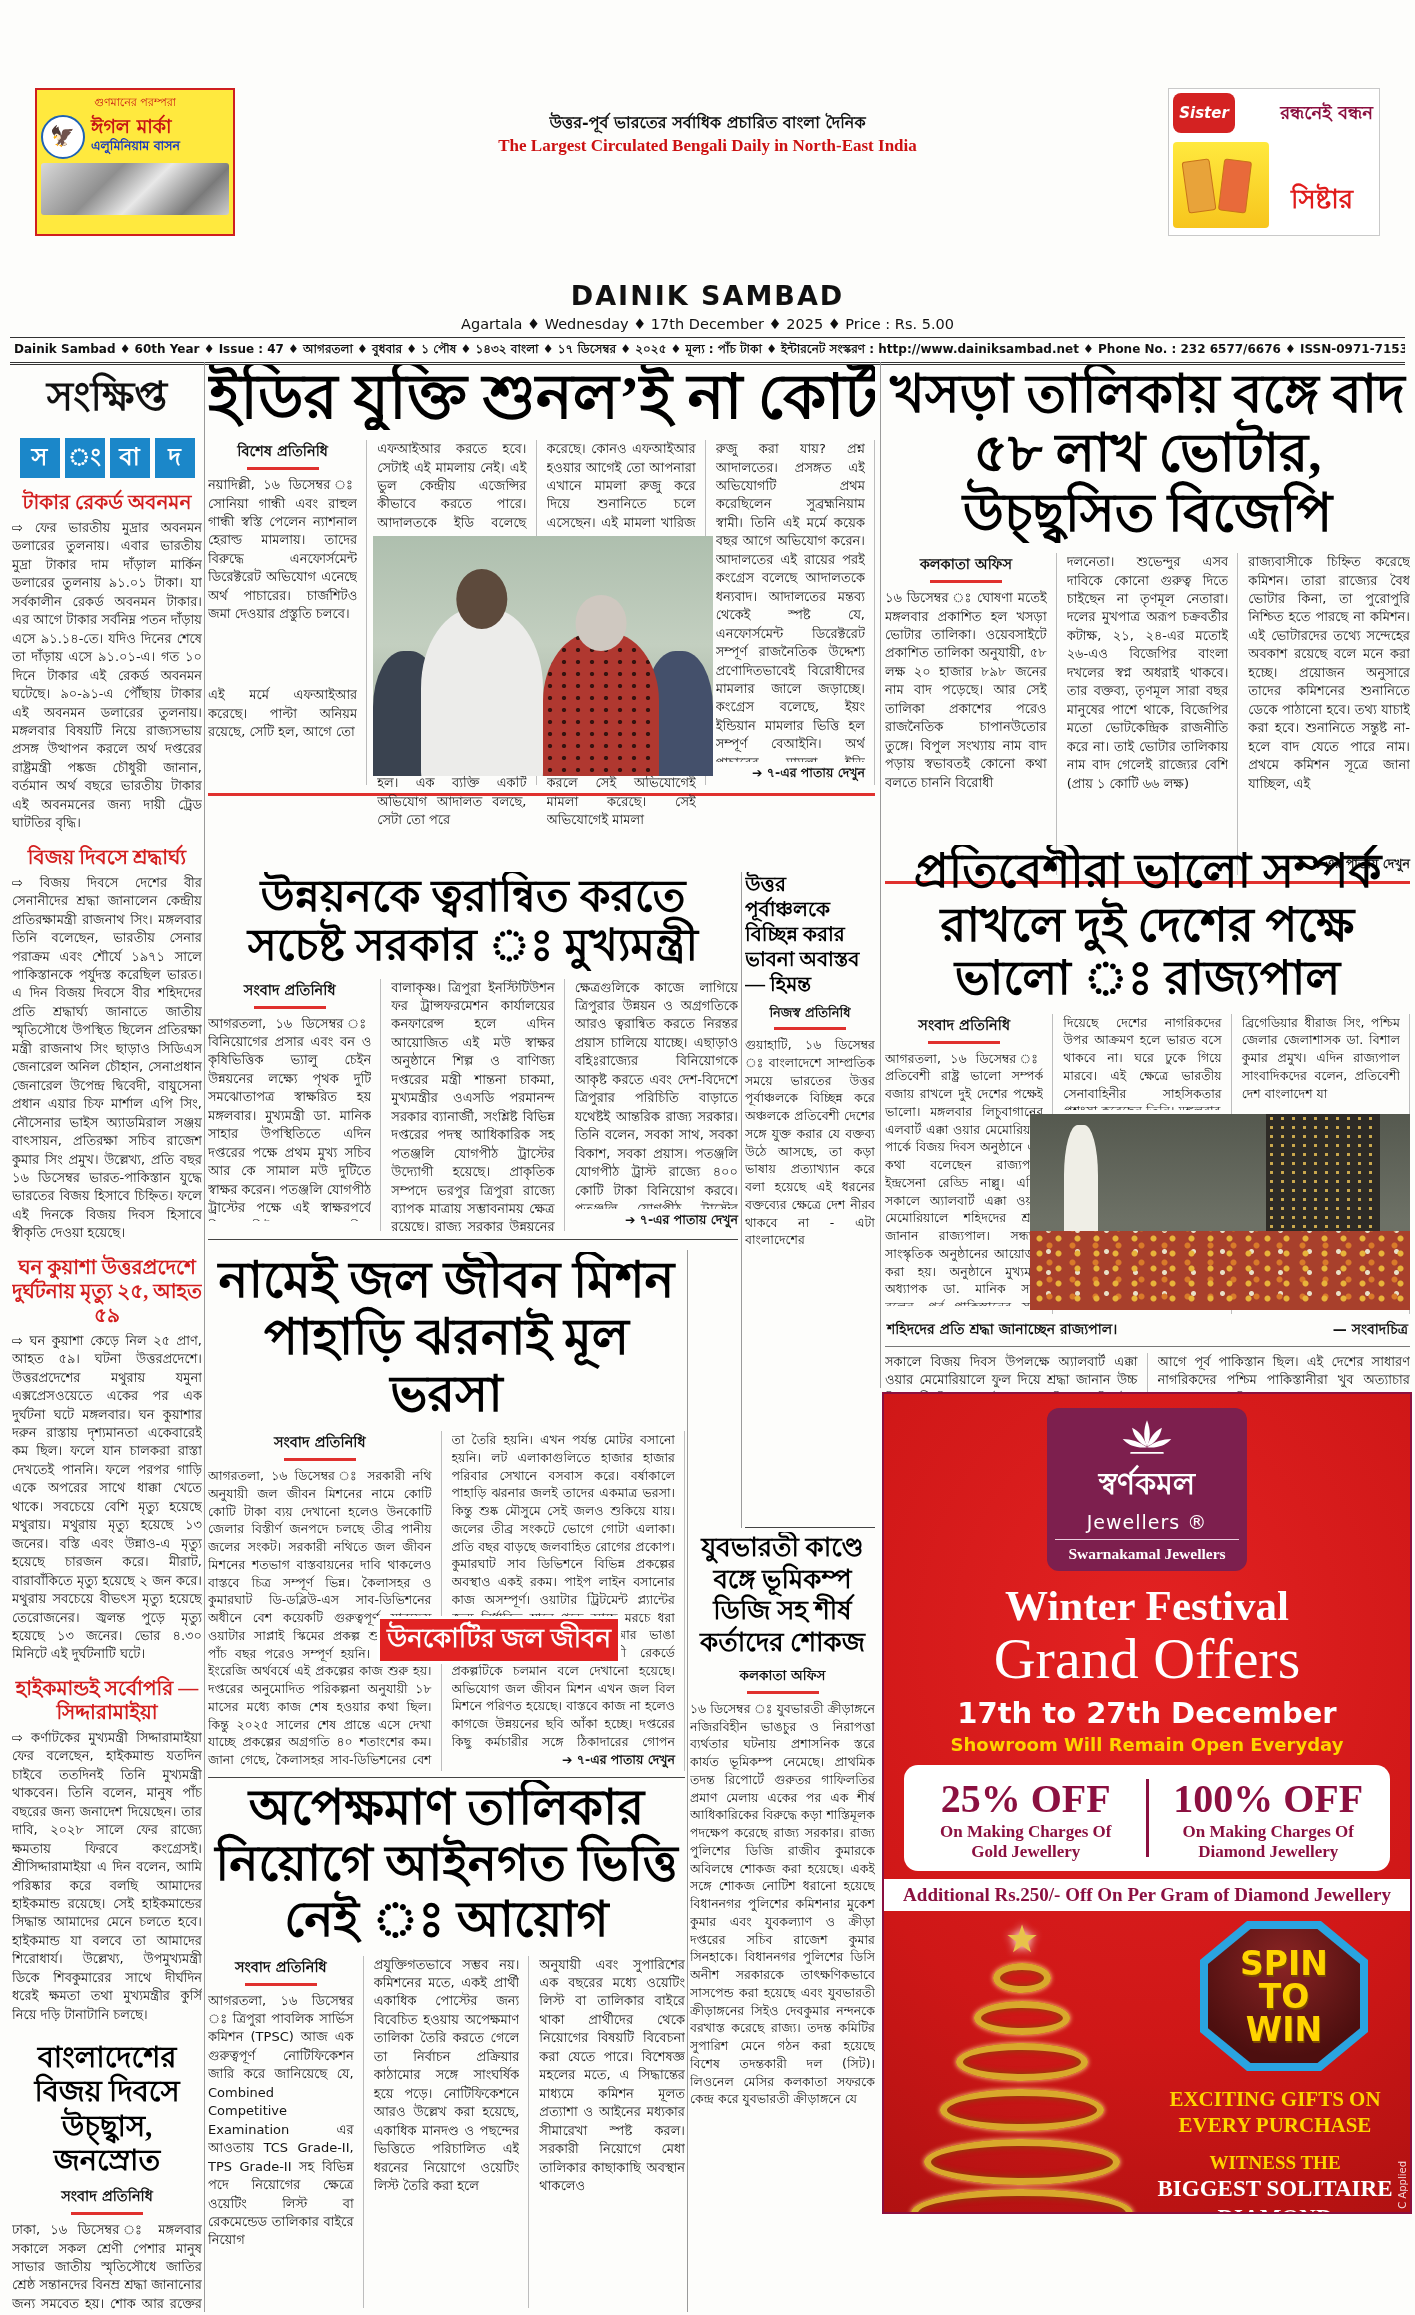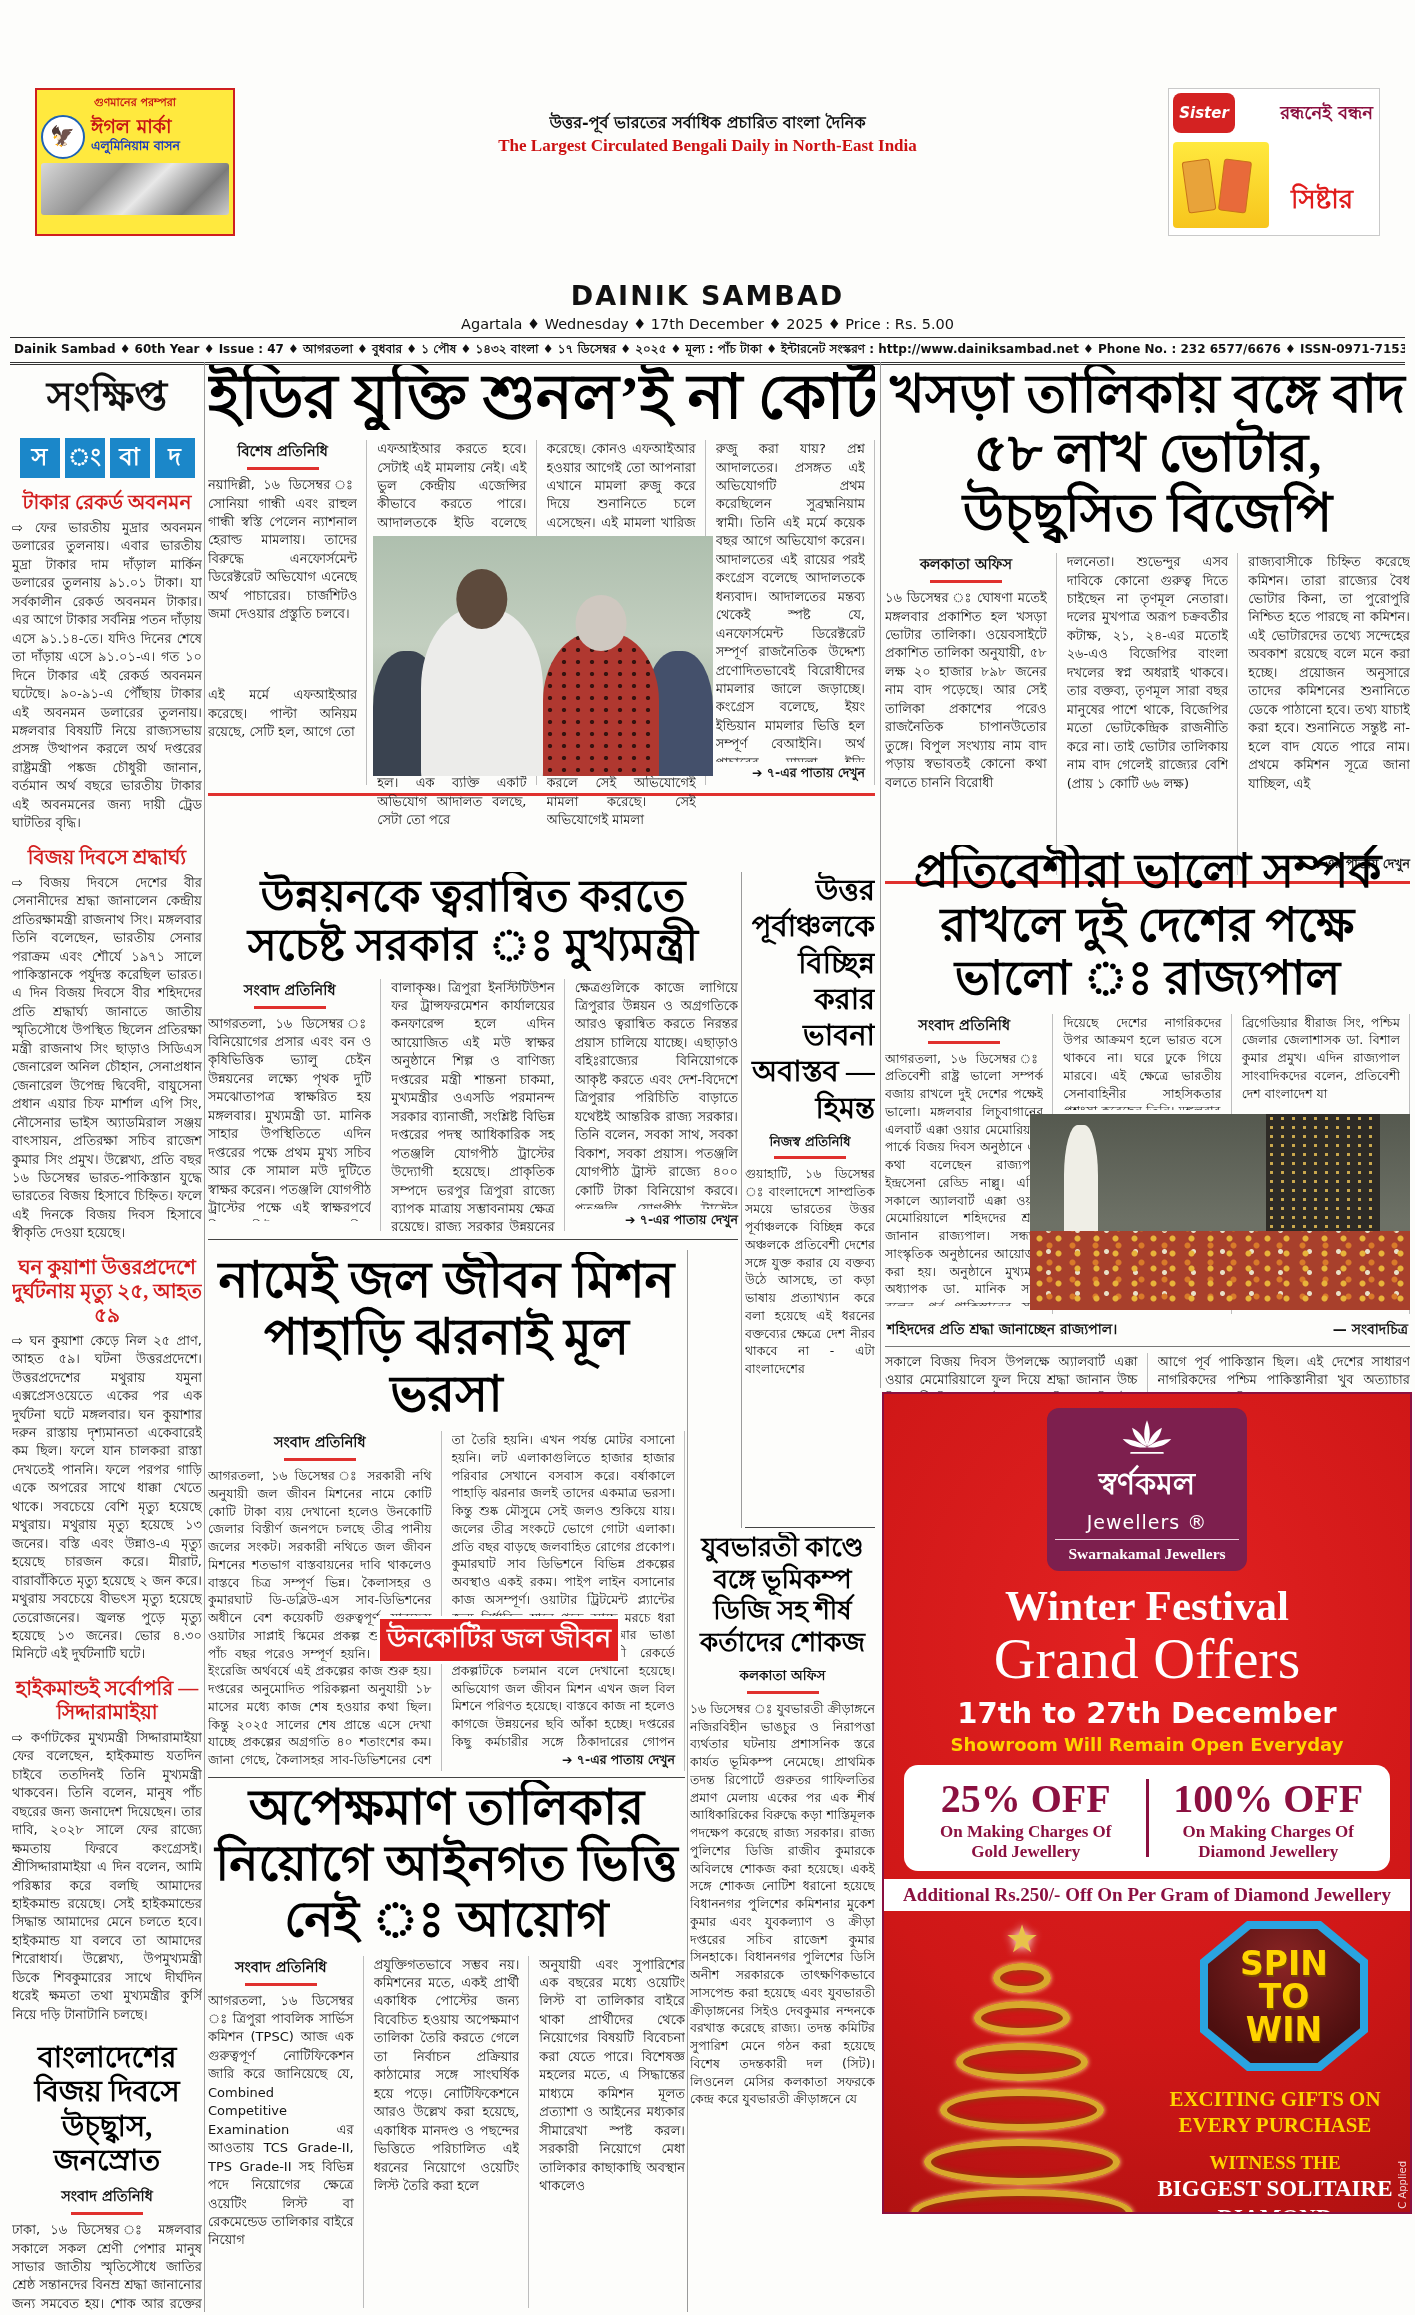--- a/index.html
+++ b/index.html
@@ -25,21 +25,21 @@
   
   .tagline-bn { top:110px; left:0; right:0; font-size:16px; font-weight:bold; }
   .tagline-en { top:136px; left:0; right:0; font-size:17px; font-weight:bold; color:#cc1111; }
   .masthead-bn { top:150px; left:240px; width:935px; font-size:98px; font-weight:bold; line-height:1.1; letter-spacing:2px; white-space:nowrap; overflow:hidden; }
   .masthead-en { top:280px; left:0; right:0; font-size:27px; font-weight:bold; letter-spacing:2px; }
   .dateline { top:316px; left:0; right:0; font-size:14.5px; }
   .infobar { top:337px; left:10px; width:1395px; border-top:1px solid #333; border-bottom:3px double #333; font-size:12px; font-weight:bold; padding:2px 4px; white-space:nowrap; overflow:hidden; }
 
   
   .ad-eagle { left:35px; top:88px; width:200px; height:148px; background:#ffe93e; border:2px solid #cf1f1f; padding:4px; overflow:hidden; }
-  .ae-top { color:#c81515; font-size:11px; font-weight:bold; text-align:center; }
+  .ae-top { color:#c81515; font-size:11px; font-weight:normal; text-align:center; }
   .ae-row { display:flex; align-items:center; gap:6px; margin-top:2px; }
   .ae-logo { width:44px; height:44px; border-radius:50%; background:#fff; border:2px solid #1e62b5; position:relative; flex:0 0 auto; }
   .ae-logo::after { content:"🦅"; position:absolute; left:50%; top:50%; transform:translate(-50%,-55%); font-size:20px; }
   .ae-brand { color:#c81515; font-size:19px; font-weight:bold; line-height:1.05; }
   .ae-sub { color:#1436c4; font-size:12.5px; font-weight:bold;text-align:right; }
   .ae-img { margin-top:4px; height:52px; border-radius:3px; background:linear-gradient(135deg,#d9d9d9,#8f8f8f 35%,#e8e8e8 55%,#7a7a7a 80%,#cfcfcf); }
 
   
   .ad-sister { left:1168px; top:88px; width:212px; height:148px; background:#fff; border:1px solid #c9c9c9; padding:4px; display:flex; flex-wrap:wrap; overflow:hidden; }
   .as-logo { width:62px; height:40px; background:#d42222; border-radius:8px; color:#fff; font-style:italic; font-weight:bold; font-size:15px; display:flex; align-items:center; justify-content:center; }
@@ -79,21 +79,21 @@
   .voters-h { font-size:53px; line-height:1.12; text-align:center; overflow:hidden; }
   .voters-cols { margin-top:10px; height:322px; }
 
   
   .cm { left:208px; top:872px; width:530px; }
   .cm-h { font-size:44px; line-height:1.12; text-align:center; overflow:hidden; }
   .cm-cols { margin-top:8px; height:252px; }
 
   
   .him { left:745px; top:872px; width:130px; height:656px; overflow:hidden; border-bottom:1px solid #444; }
-  .him-h { font-size:29px; line-height:1.25; text-align:right; }
+  .him-h { font-size:20px; line-height:1.25; text-align:left; }
   .him .byline { font-size:13px; margin-top:6px; }
   .him .bodytxt { font-size:12.5px; }
 
   
   .gov { left:885px; top:845px; width:525px; }
   .gov-h { font-size:47px; line-height:1.14; text-align:center; overflow:hidden; }
   .gov-cols { position:relative; margin-top:8px; height:300px; }
   .photo-memorial { position:absolute; left:145px; top:100px; width:380px; height:196px; background:linear-gradient(180deg,#55594f,#6d7166 55%,#6f6e64); overflow:hidden; }
   .pm-flowers { position:absolute; left:0; right:0; bottom:0; height:40%; background-color:#a8402c; background-image:radial-gradient(circle, #e8b33a 2.5px, transparent 3.5px),radial-gradient(circle, #d97a2a 2.5px, transparent 3.5px),radial-gradient(circle, #e8e0c8 2px, transparent 3px); background-size:19px 15px,23px 17px,29px 21px; background-position:0 0,8px 6px,4px 10px; }
   .pm-pillar { position:absolute; right:8%; top:0; width:30%; height:72%; background:#2e2b26; background-image:radial-gradient(circle,#caa84e 1.4px, transparent 2px); background-size:11px 9px; }

